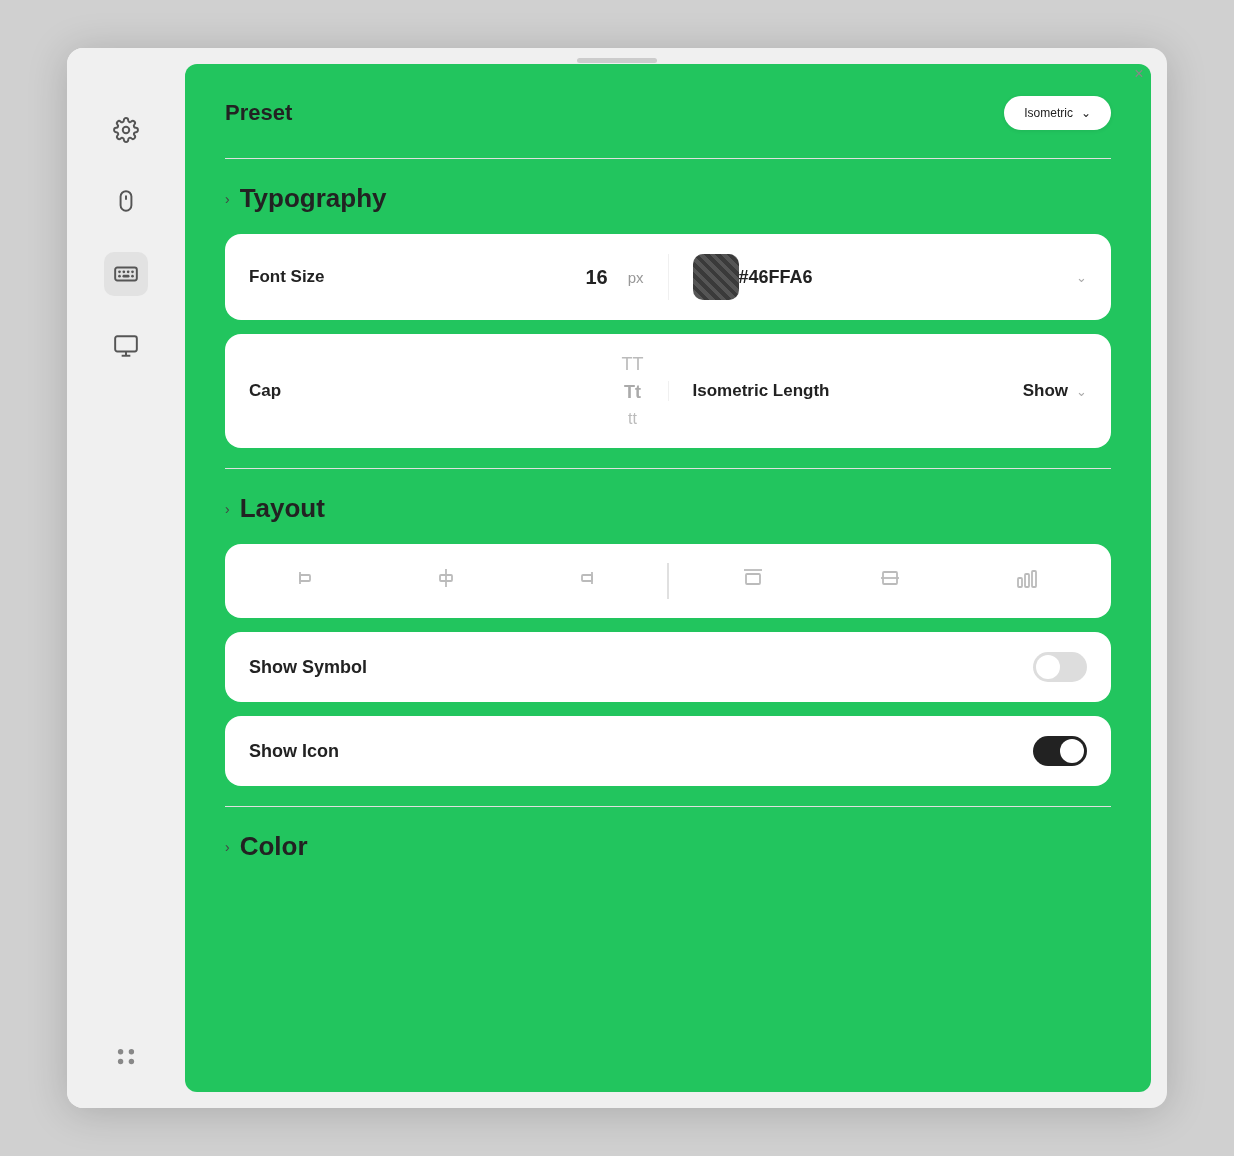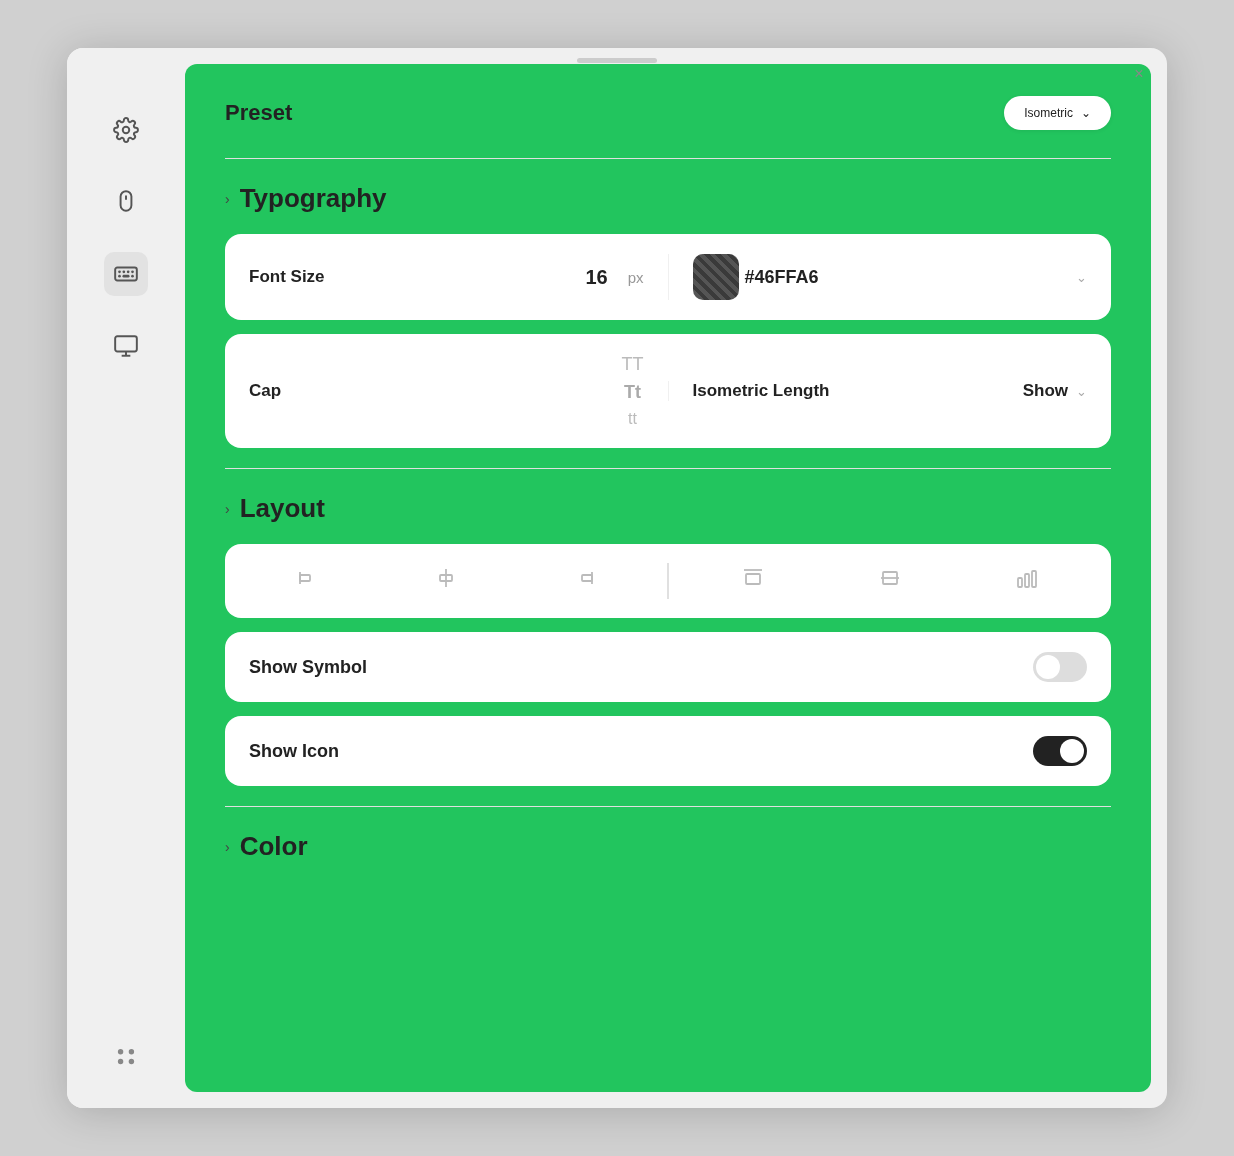--- a/index.html
+++ b/index.html
@@ -185,21 +185,21 @@
         #555 4px,
         #555 8px
       );
       flex-shrink: 0;
     }
     .color-value {
       font-size: 18px;
       font-weight: 600;
       color: #222;
       flex: 1;
-      margin-left: 6px;
+      margin-left: 0;
     }
     .dropdown-arrow {
       font-size: 13px;
       color: #aaa;
     }
     .cap-controls {
       display: flex;
       align-items: center;
       gap: 7px;
       margin-left: auto;

